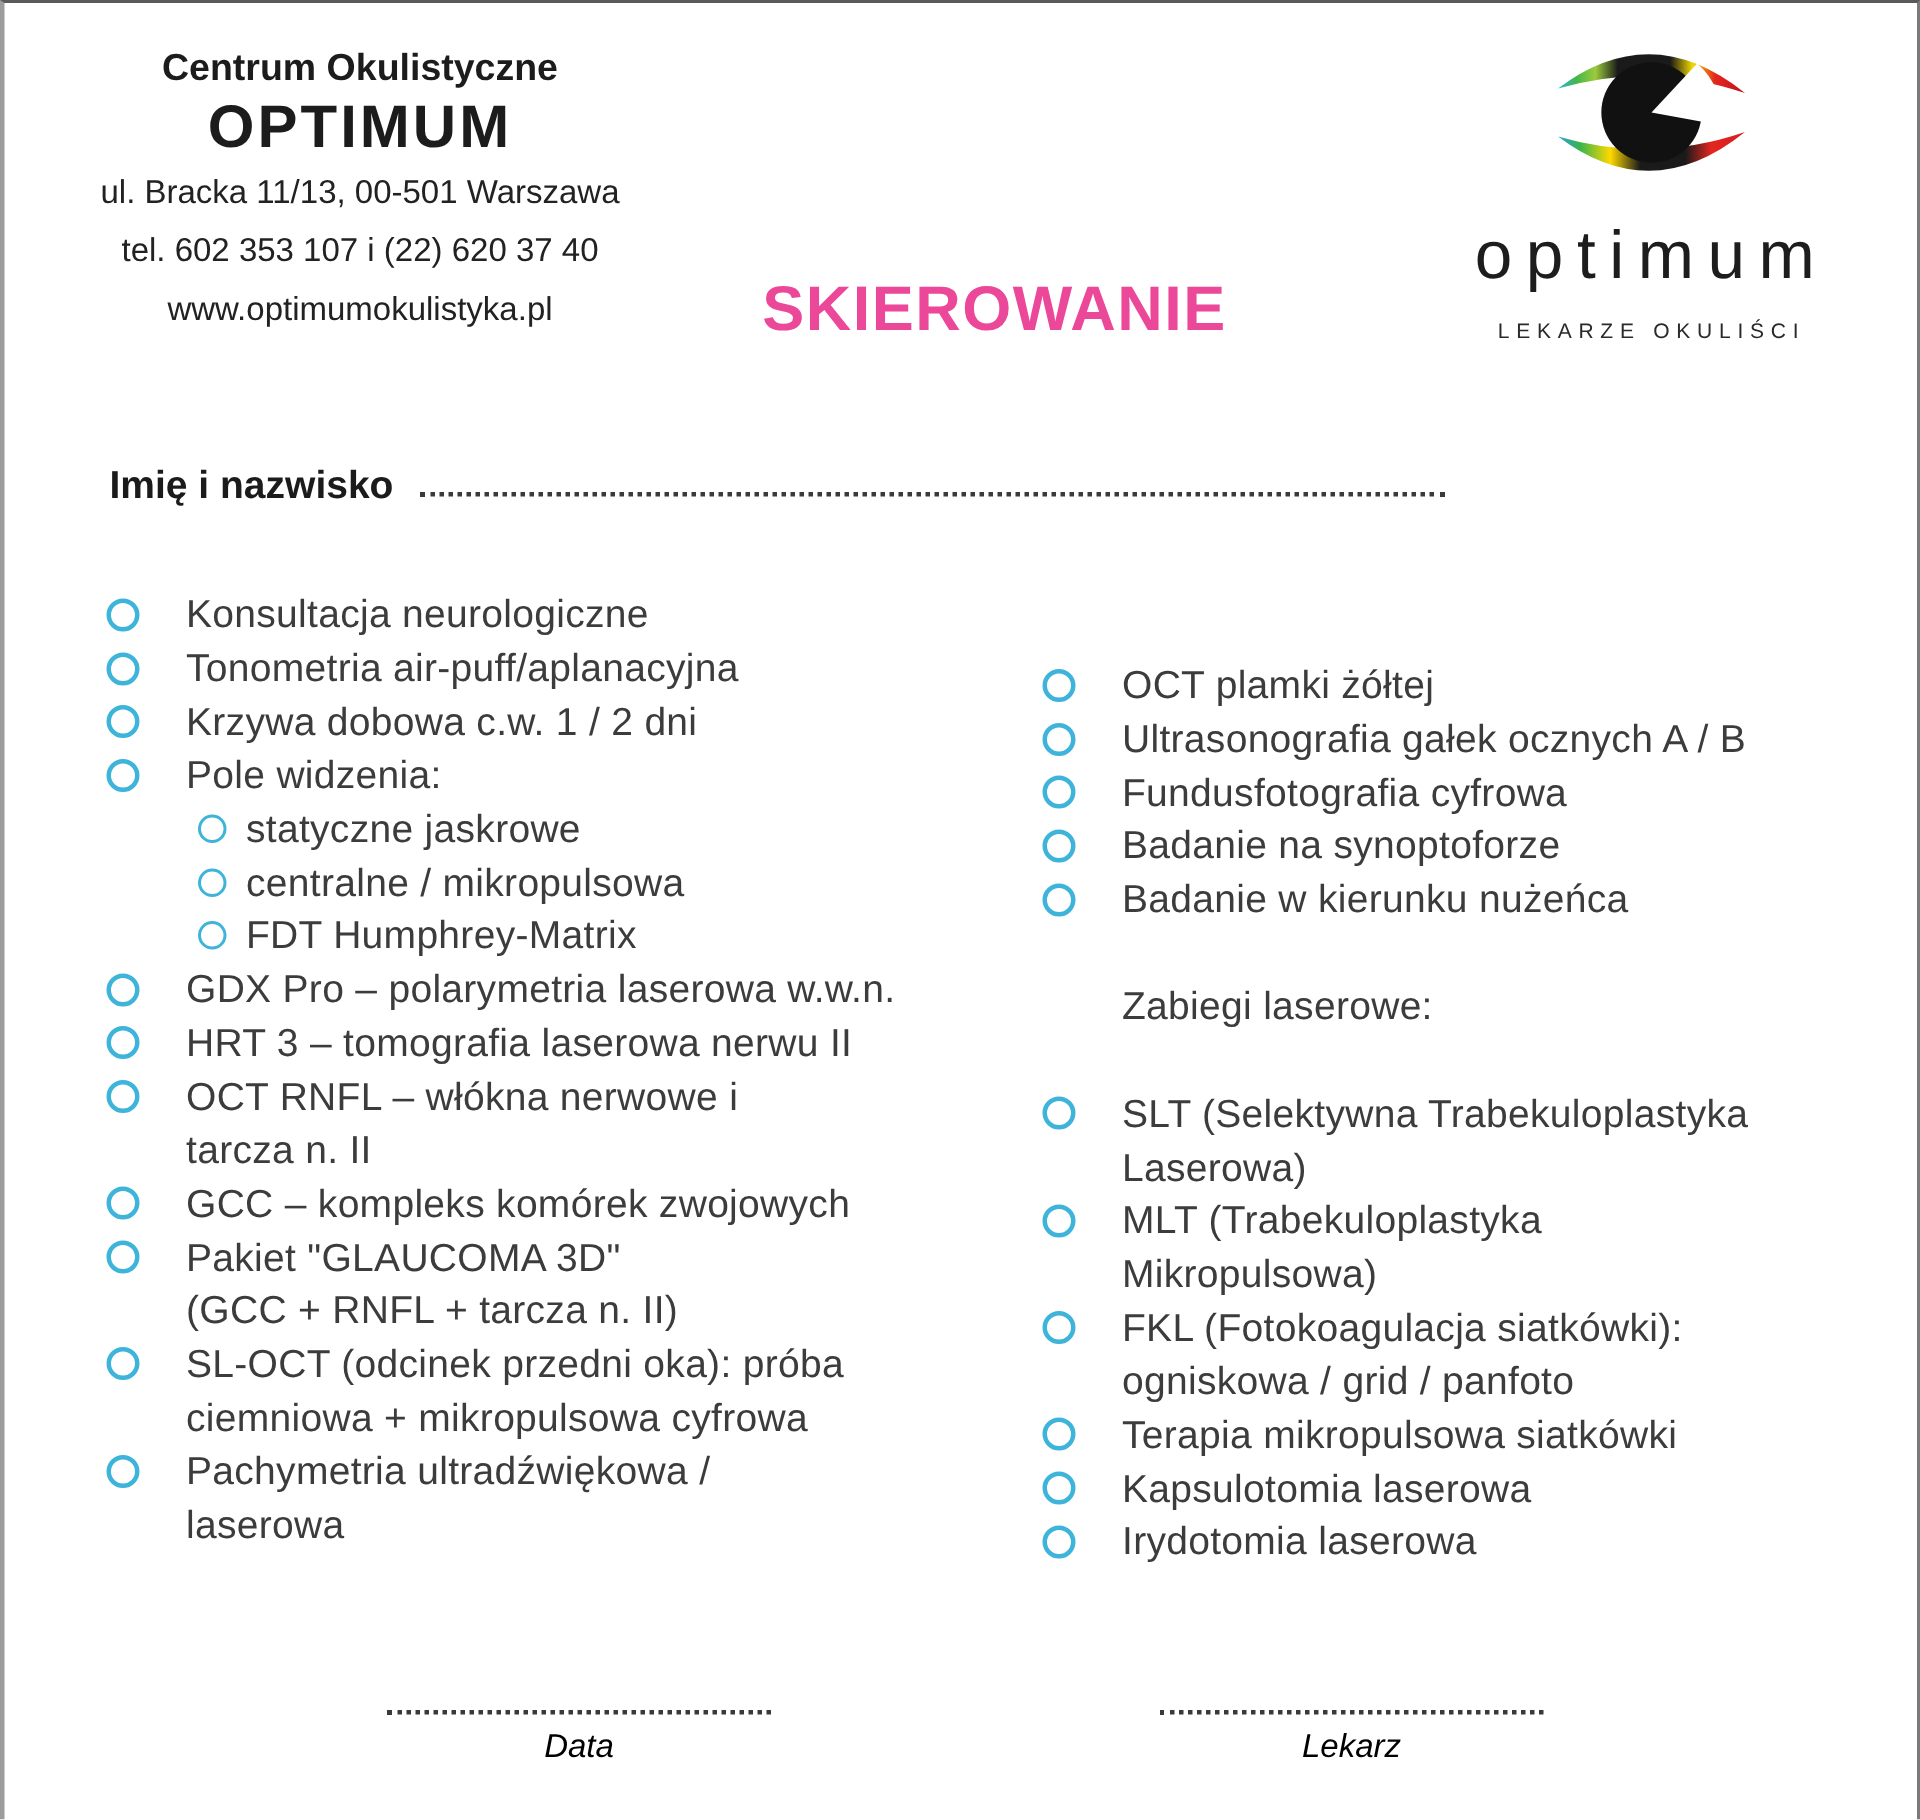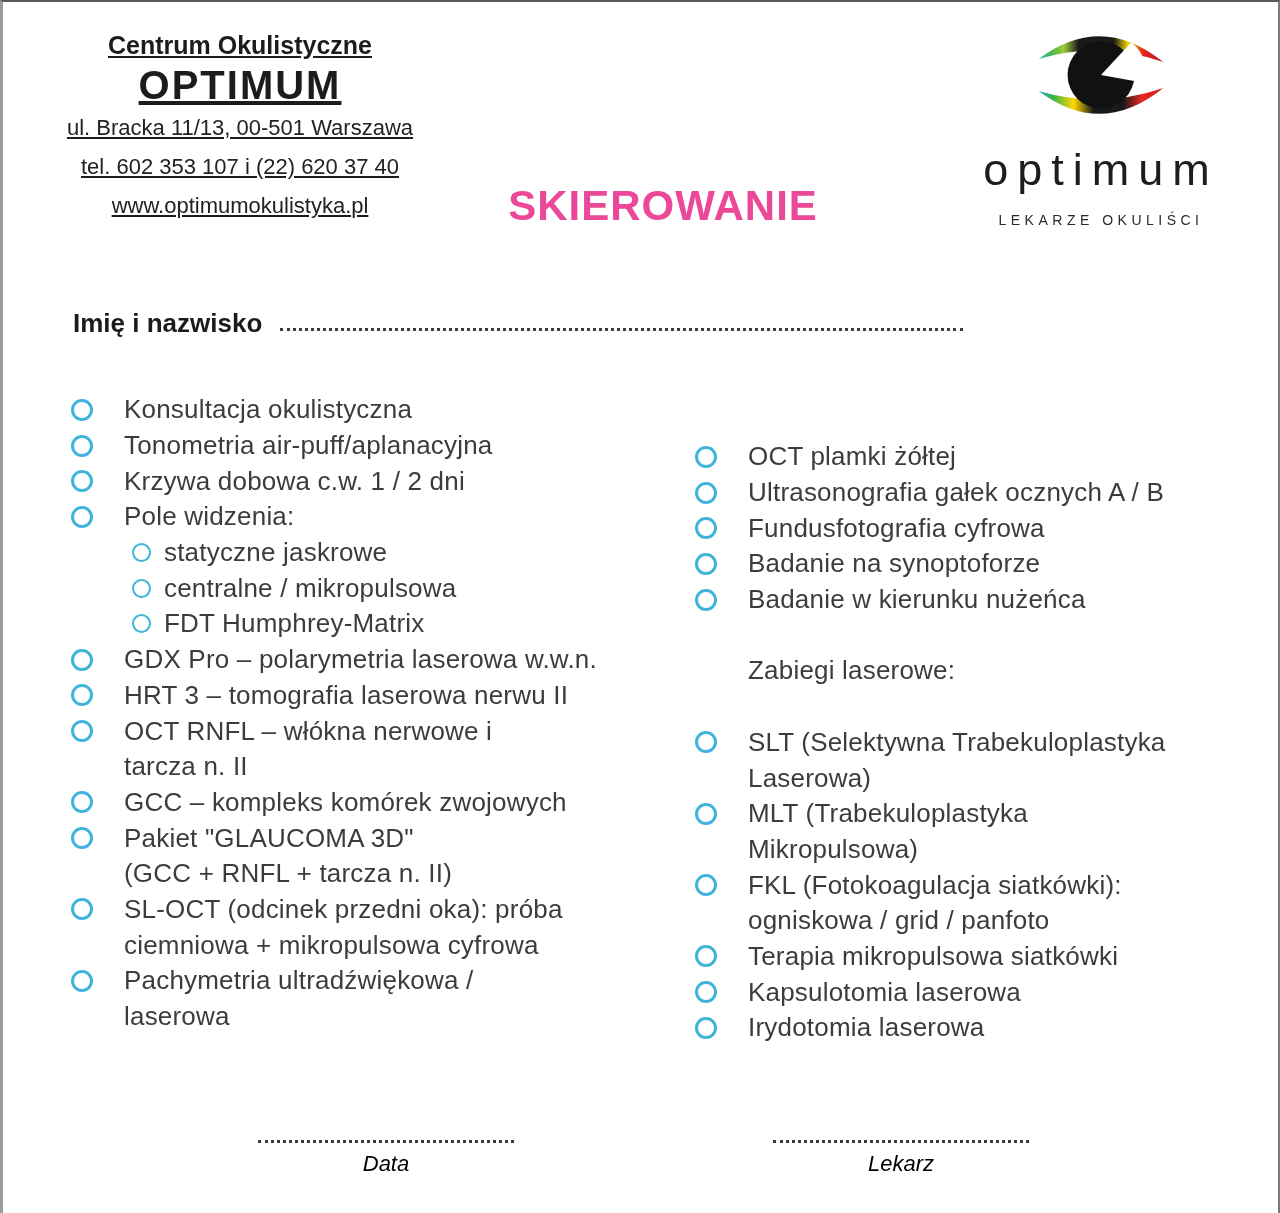--- a/index.html
+++ b/index.html
@@ -11,21 +11,21 @@
     border-left:3px solid #9c9c9c;
     border-top:2px solid #5a5a5a;
     border-right:2px solid #7a7a7a;
     overflow:hidden;
     font-family:"Liberation Sans","DejaVu Sans",sans-serif;
     color:#3c3c3c;
   }
   
   .clinic{
     position:absolute;left:62px;top:26px;width:350px;
-    text-align:center;color:#1c1c1c;text-decoration:underline;
+    text-align:center;color:#1c1c1c;
   }
   .clinic .l1{font-size:25px;font-weight:bold;letter-spacing:0px;line-height:34px;}
   .clinic .l2{font-size:40px;font-weight:bold;letter-spacing:2px;line-height:46px;}
   .clinic .l3,.clinic .l4,.clinic .l5{font-size:22px;font-weight:400;line-height:39px;color:#222;}
   .doc-title{
     position:absolute;left:440px;top:180px;width:440px;
     text-align:center;font-size:42px;font-weight:bold;color:#ec4899;letter-spacing:1px;
   }
   
   .logo{position:absolute;left:972px;top:16px;width:252px;text-align:center;}
@@ -109,21 +109,21 @@
   </div>
 
   <div class="name-row">
     <span class="name-label">Imię i nazwisko</span>
     <span class="name-dots"></span>
   </div>
 
   <div class="col col-left" id="col-left">
       <div class="row">
         <span class="bullet"></span>
-        <span class="item-text">Konsultacja okulistyczna</span>
+        <span class="item-text">Konsultacja neurologiczne</span>
       </div>
       <div class="row">
         <span class="bullet"></span>
         <span class="item-text">Tonometria air-puff/aplanacyjna</span>
       </div>
       <div class="row">
         <span class="bullet"></span>
         <span class="item-text">Krzywa dobowa c.w. 1 / 2 dni</span>
       </div>
       <div class="row">

